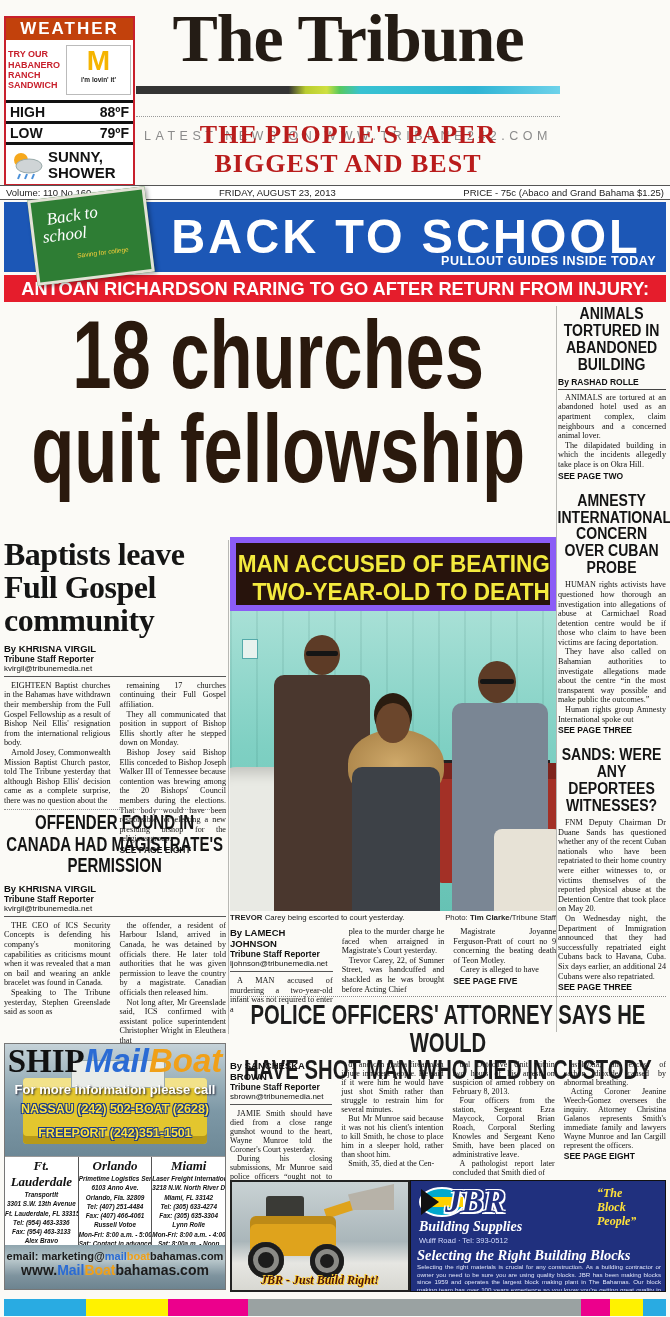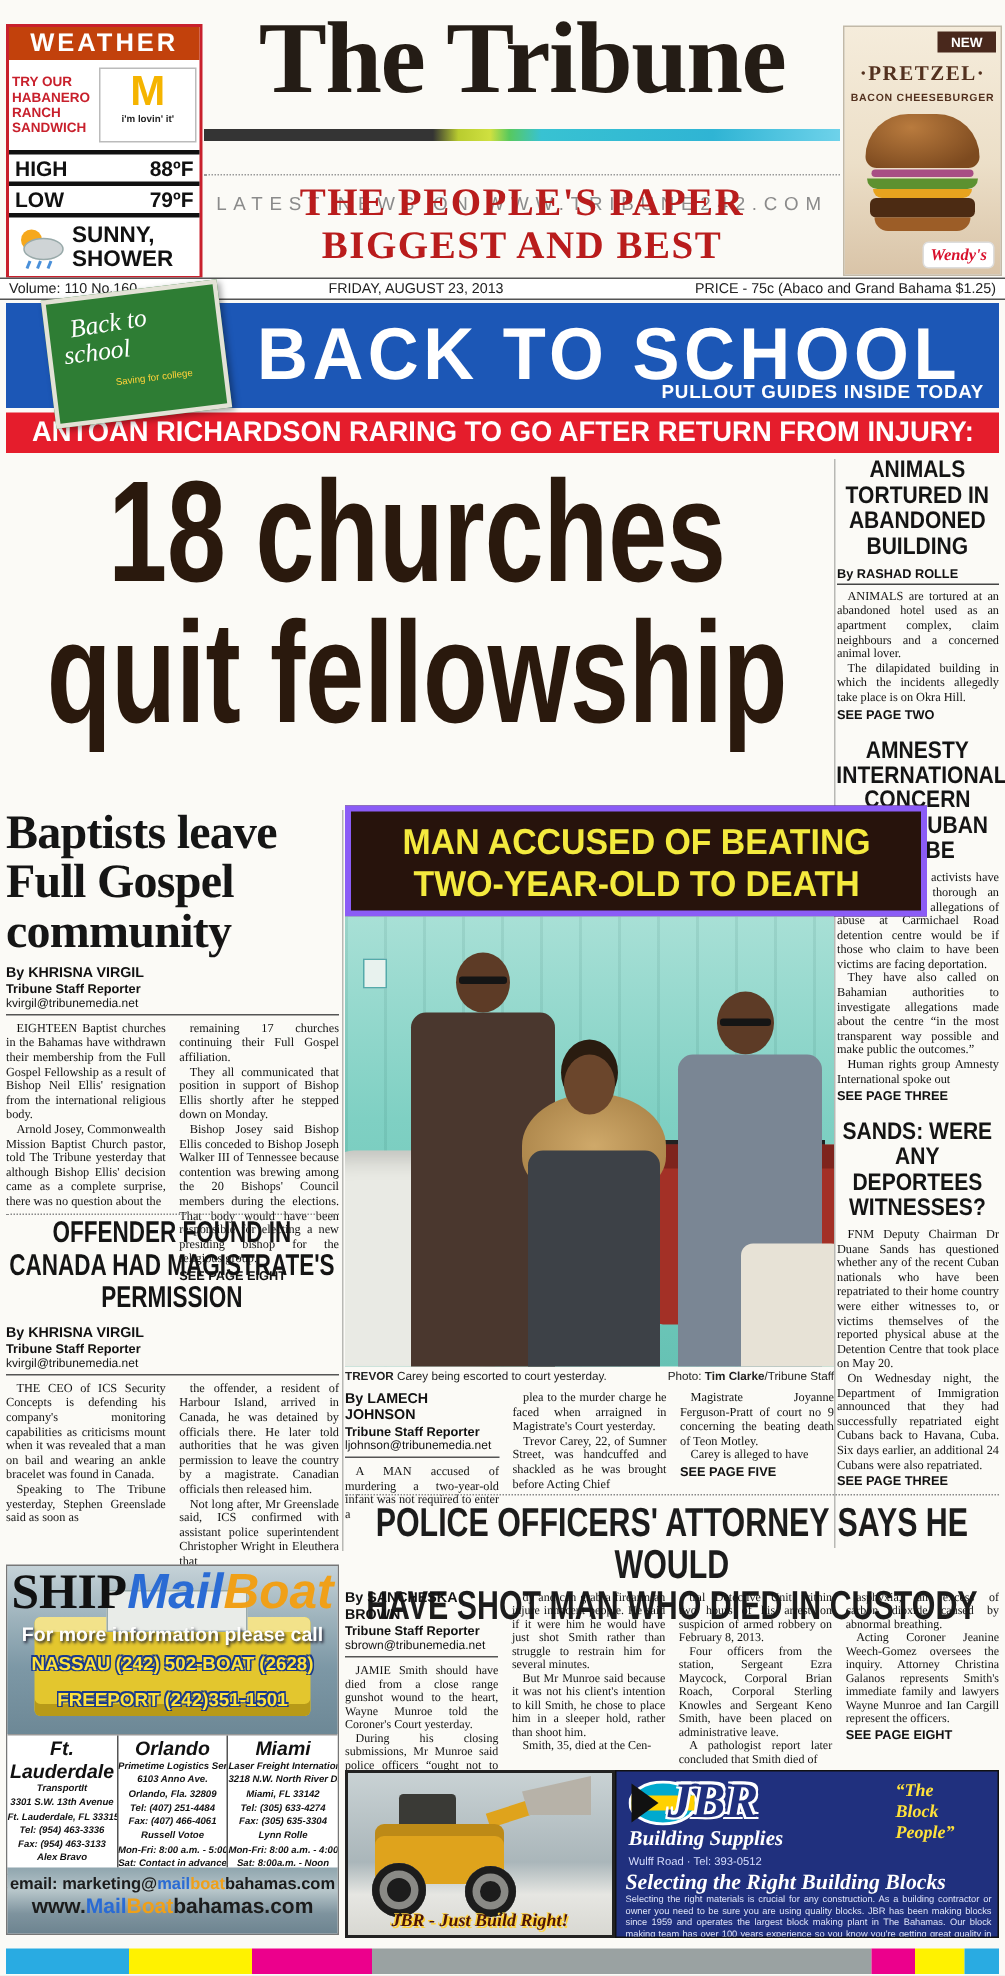--- a/index.html
+++ b/index.html
@@ -104,22 +104,22 @@
   .baptists{left:4px;top:538px;width:222px;}
   .bap-h{font-weight:bold;font-size:32px;line-height:1.03;letter-spacing:-.5px;color:#151515;}
   .byline{font-family:"Liberation Sans",sans-serif;border-bottom:1px solid #555;margin:6px 0 4px 0;padding-bottom:3px;}
   .byline .name{display:block;font-weight:bold;font-size:9.5px;}
   .byline .role{display:block;font-weight:bold;font-size:8.5px;}
   .byline .email{display:block;font-size:8px;}
   .cols{display:flex;gap:9px;}
   .col{flex:1 1 0;min-width:0;}
 
   
-  .court-banner{left:230px;top:537px;width:388px;height:74px;background:#27130c;border:4px solid #8b5cf6;
-                box-sizing:border-box;text-align:center;padding-top:7px;}
+  .court-banner{left:230px;top:537px;width:326px;height:74px;background:#27130c;border:6px solid #8b5cf6;
+                box-sizing:border-box;text-align:right;padding-top:7px;}
   .court-banner .ln{display:block;color:#f4ea3e;font-family:"Liberation Sans",sans-serif;font-weight:bold;
                     font-size:24px;line-height:1.17;}
   .court-banner .sqz{width:106%;margin-left:-3%;transform:scaleX(.94);}
   .photo{left:230px;top:611px;width:326px;height:300px;overflow:hidden;
          background:linear-gradient(180deg,#a8e0d6 0%,#7fd0c3 45%,#66c2b4 100%);}
   .photo .panels{position:absolute;inset:0;
       background:repeating-linear-gradient(90deg,rgba(0,60,50,.08) 0 2px,transparent 2px 26px);}
   .ph-sign{position:absolute;left:12px;top:28px;width:14px;height:18px;background:#e8f2ee;border:1px solid #5aa;}
   .ph-car{position:absolute;left:-12px;bottom:-6px;width:112px;height:150px;background:#e9eae4;
           border-radius:18px 34px 0 0;box-shadow:inset -8px 6px 14px rgba(0,0,0,.18);}
@@ -162,21 +162,21 @@
   .mb-logo .mail{font-weight:bold;font-style:italic;font-size:33px;color:#2a6bd4;font-family:"Liberation Sans",sans-serif;}
   .mb-logo .boat{font-weight:bold;font-style:italic;font-size:33px;color:#f0a018;font-family:"Liberation Sans",sans-serif;}
   .mb-info{position:absolute;left:0;top:38px;width:100%;text-align:center;color:#fff;font-weight:bold;
            font-size:13px;font-family:"Liberation Sans",sans-serif;text-shadow:1px 1px 2px #223;}
   .mb-tel{position:absolute;left:0;width:100%;text-align:center;color:#ffe23a;font-weight:bold;font-size:12.5px;
           font-family:"Liberation Sans",sans-serif;
           text-shadow:-1px -1px 0 #1a3a8c,1px -1px 0 #1a3a8c,-1px 1px 0 #1a3a8c,1px 1px 0 #1a3a8c;}
   .mb-offices{display:flex;height:88px;background:#fff;border-top:1px solid #999;}
   .mb-off{flex:1;text-align:center;font-family:"Liberation Sans",sans-serif;padding-top:1px;min-width:0;}
   .mb-off+.mb-off{border-left:1px solid #555;}
-  .mb-city{font-weight:bold;font-style:italic;font-size:13px;font-family:Liberation Sans, sans-serif;}
+  .mb-city{font-weight:bold;font-style:italic;font-size:13px;font-family:Liberation Serif, serif;}
   .mb-line{display:block;font-weight:bold;font-style:italic;font-size:6.4px;line-height:1.45;white-space:nowrap;
            overflow:hidden;}
   .mb-bot{position:relative;height:44px;overflow:hidden;text-align:center;
       background:linear-gradient(180deg,#8fa5ae 0%,#b7c6ca 35%,#7e939e 70%,#6d8490 100%);}
   .mb-email{font-weight:bold;font-size:11px;font-family:"Liberation Sans",sans-serif;color:#1c1c1c;margin-top:5px;}
   .mb-www{font-weight:bold;font-size:14px;font-family:"Liberation Sans",sans-serif;color:#1c1c1c;}
   .mb-blue{color:#2a6bd4;} .mb-orange{color:#f0a018;}
 
   
   .jbr{left:230px;top:1180px;width:436px;height:112px;display:flex;}
@@ -244,34 +244,20 @@
     </div>
   </div>
 
   <div class="abs mast-title">The Tribune</div>
   <div class="abs mast-stripe"></div>
   <div class="abs mast-latest">LATEST NEWS ON WWW.TRIBUNE242.COM</div>
   <div class="abs mast-dots"></div>
   <div class="abs slogan">THE PEOPLE'S PAPER</div>
   <div class="abs slogan slogan2">BIGGEST AND BEST</div>
 
-  <div class="abs wendys">
-    <div class="wnew">NEW</div>
-    <div class="wpretzel">·PRETZEL·</div>
-    <div class="wsub">BACON CHEESEBURGER</div>
-    <div class="burger">
-      <div class="b-top"></div>
-      <div class="b-onion"></div>
-      <div class="b-lettuce"></div>
-      <div class="b-cheese"></div>
-      <div class="b-patty"></div>
-      <div class="b-bot"></div>
-    </div>
-    <div class="wlogo">Wendy's</div>
-  </div>
 
   <div class="abs datebar">
     <span>Volume: 110 No.160</span>
     <span>FRIDAY, AUGUST 23, 2013</span>
     <span>PRICE - 75c (Abaco and Grand Bahama $1.25)</span>
   </div>
 
   <div class="abs b2s">
     <div class="chalk">
       <div class="chalk-l1">Back to</div>

